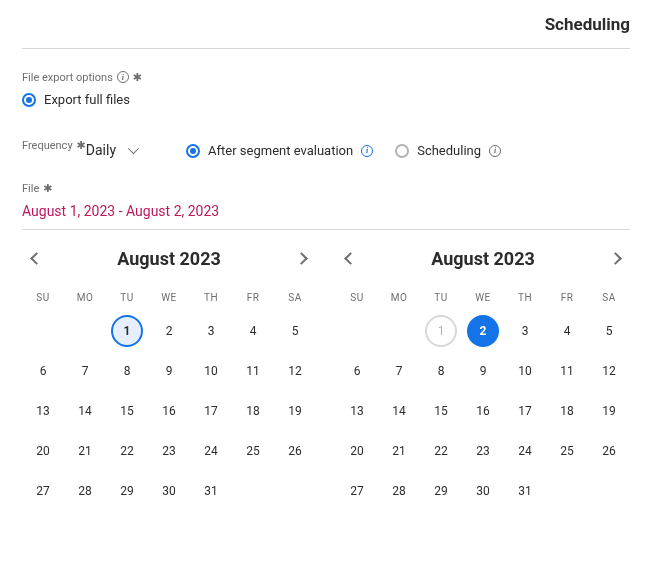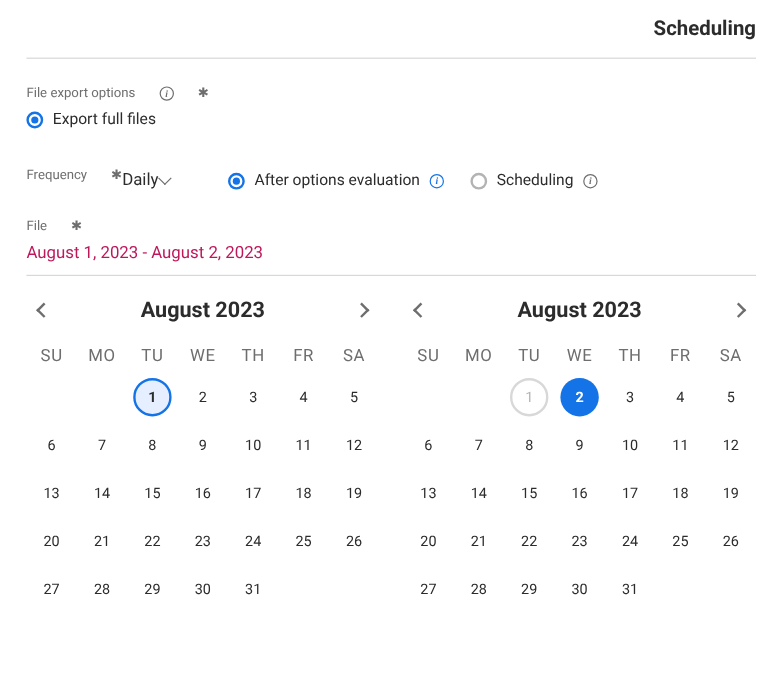--- a/index.html
+++ b/index.html
@@ -18,22 +18,22 @@
   }
   .divider {
     height: 1px;
     background: #d8d8d8;
     margin-bottom: 22px;
   }
   .field-label {
     font-size: 11px;
     color: #6e6e6e;
     display: flex;
-    align-items: flex-end;
-    gap: 20px;
+    align-items: flex-start;
+    gap: 4px;
     margin-bottom: 8px;
   }
   .asterisk {
     color: #6e6e6e;
     font-size: 11px;
   }
   .info-icon {
     display: inline-flex;
     width: 12px;
     height: 12px;
@@ -87,20 +87,21 @@
     gap: 50px;
     margin-bottom: 22px;
   }
   .freq-left {
     display: flex;
     flex-direction: row;
   }
   .freq-select {
     display: flex;
     align-items: center;
+    gap: 12px;
     font-size: 14px;
     color: #2c2c2c;
     cursor: pointer;
   }
   .chevron-down {
     width: 8px;
     height: 8px;
     border-right: 1.5px solid #6e6e6e;
     border-bottom: 1.5px solid #6e6e6e;
     transform: rotate(45deg) translateY(-2px);
@@ -152,21 +153,21 @@
     cursor: pointer;
   }
   .nav-prev { transform: rotate(135deg); }
   .nav-next { transform: rotate(-45deg); }
   .cal-grid {
     display: grid;
     grid-template-columns: repeat(7, 1fr);
     text-align: center;
   }
   .dow {
-    font-size: 14px;
+    font-size: 10px;
     color: #6e6e6e;
     height: 28px;
     display: flex;
     align-items: center;
     justify-content: center;
     letter-spacing: 0.5px;
   }
   .day-cell {
     height: 40px;
     display: flex;
@@ -226,21 +227,21 @@
       <span class="asterisk">✱</span>
     </div>
     <div class="freq-select">
       <span>Daily</span>
       <span class="chevron-down"></span>
     </div>
   </div>
   <div class="freq-options">
     <div class="opt">
       <span class="radio selected"></span>
-      <span class="radio-label">After options evaluation</span>
+      <span class="radio-label">After segment evaluation</span>
       <span class="info-icon info-icon-blue">i</span>
     </div>
     <div class="opt">
       <span class="radio"></span>
       <span class="radio-label">Scheduling</span>
       <span class="info-icon">i</span>
     </div>
   </div>
 </div>
 

